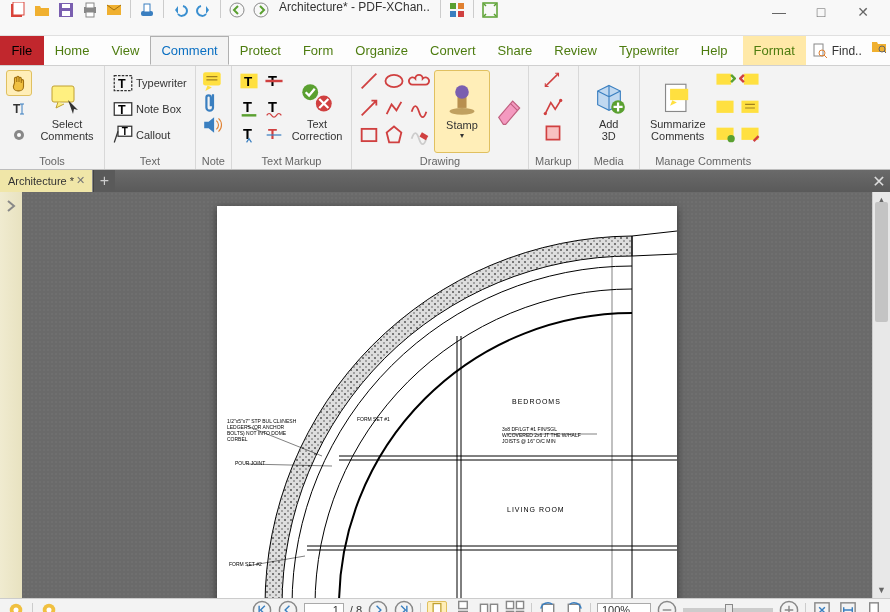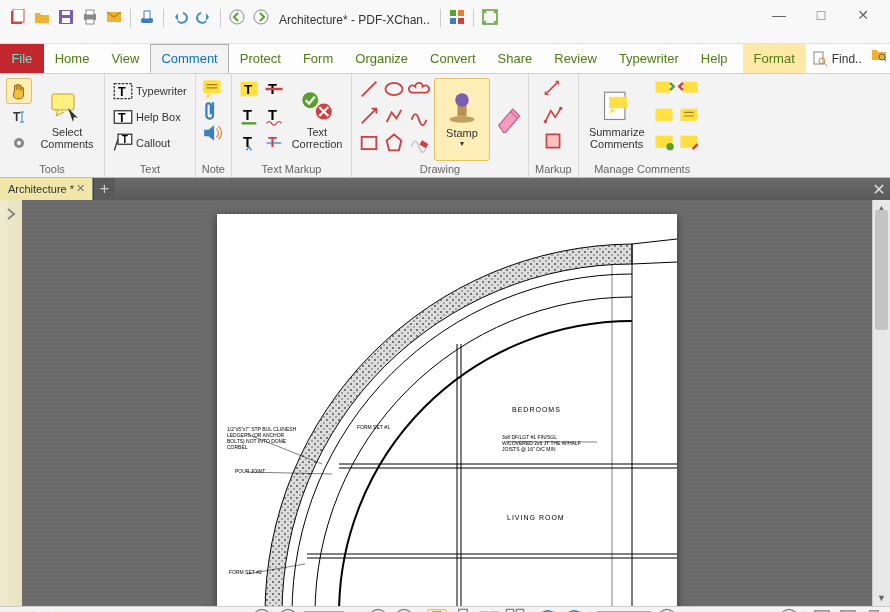--- a/index.html
+++ b/index.html
@@ -1,31 +1,31 @@
 <!DOCTYPE html>
 <html><head>
 <meta charset="utf-8">
 <style>
 * { margin: 0; padding: 0; box-sizing: border-box; font-family: "Segoe UI", Tahoma, sans-serif; }
 body { width: 890px; height: 612px; background: #fff; overflow: hidden; }
 
 
-.titlebar { height: 44px; background: #f8f8f8; display: flex; align-items: flex-end; padding: 16px 6px; border-bottom: 1px solid #e0e0e0; }
+.titlebar { height: 36px; background: #f8f8f8; display: flex; align-items: flex-start; padding: 0 6px; border-bottom: 1px solid #e0e0e0; }
 .tb-icon { width: 20px; height: 20px; margin: 0 2px; display: flex; align-items: center; justify-content: center; border-radius: 2px; }
 .tb-icon svg { width: 16px; height: 16px; }
 .tb-sep { width: 1px; height: 18px; background: #ccc; margin: 0 4px; }
 .tb-title { flex: 0 0 auto; font-size: 12px; color: #333; margin: 0 6px; }
 .tb-search { width: 130px; height: 20px; border: 1px solid #999; border-radius: 2px; font-size: 11px; padding: 0 4px; color: #666; display:flex; align-items:center; justify-content:space-between; }
 .tb-spacer { flex: 1; }
 .win-controls { display: flex; align-items: center; }
 .win-btn { width: 42px; height: 24px; display: flex; align-items: center; justify-content: center; color: #666; font-size: 14px; }
 
 
 .ribbon-tabs { height: 30px; background: #fdfdfd; display: flex; align-items: stretch; border-bottom: 1px solid #d0d0d0; }
-.file-btn { width: 48px; background: #c1272d; color: #5eead4; display: flex; align-items: center; justify-content: center; font-size: 13px; }
+.file-btn { width: 48px; background: #c1272d; color: #000000; display: flex; align-items: center; justify-content: center; font-size: 13px; }
 .rtab { padding: 0 10px; display: flex; align-items: center; font-size: 13px; color: #4d7c0f; border: 1px solid transparent; }
 .rtab.active { border: 1px solid #b0b0b0; border-bottom: 1px solid #f3f3f3; background: #f3f3f3; color: #0a6fc2; }
 .rtab.format { background: #ffe9a8; margin-left:4px;}
 .rtab-spacer { flex: 1; }
 .rtab-find { display: flex; align-items: center; padding: 0 6px; font-size: 12px; color: #333; gap:4px;}
 
 
 .ribbon { height: 104px; background: #f3f3f3; border-bottom: 1px solid #bdbdbd; display: flex; }
 .rgroup { border-right: 1px solid #d8d8d8; padding: 4px 6px 0 6px; display: flex; flex-direction: column; align-items: center; }
 .rgroup-body { flex: 1; display: flex; gap: 4px; }
@@ -249,21 +249,21 @@
             </div>
             <span>Typewriter</span>
           </div>
         <div class="smallrow">
             <div class="si">
               <svg viewBox="0 0 16 16">
                 <rect x="1" y="3" width="14" height="10" fill="#fff" stroke="#333"></rect>
                 <text x="4" y="12" font-size="10" font-weight="bold">T</text>
               </svg>
             </div>
-            <span>Help Box</span>
+            <span>Note Box</span>
           </div>
         <div class="smallrow">
             <div class="si">
               <svg viewBox="0 0 16 16">
                 <rect x="4" y="1" width="11" height="8" fill="#fff" stroke="#333"></rect>
                 <path d="M4 5L1 14" stroke="#333"></path>
                 <text x="7" y="8" font-size="8" font-weight="bold">T</text>
               </svg>
             </div>
             <span>Callout</span>
@@ -447,20 +447,37 @@
         <div class="cell">
             <svg viewBox="0 0 20 20">
               <path d="M4 4h12v12H4z" fill="#f8c0c0" stroke="#d04040" stroke-width="1.5"></path>
             </svg>
           </div>
       </div>
     </div>
     <div class="rgroup-label">Markup</div>
   </div>
 
+  <div class="rgroup">
+    <div class="rgroup-body">
+      <div class="bigbtn" style="width:48px;">
+        <div class="icn">
+            <svg viewBox="0 0 30 30">
+              <path d="M15 3l10 5v12l-10 5-10-5V8z" fill="#c0d8f0" stroke="#3a7fc0"></path>
+              <path d="M15 3v10l10-5M15 13L5 8M15 13v12" stroke="#3a7fc0" fill="none"></path>
+              <circle cx="23" cy="22" r="6" fill="#5aa030"></circle>
+              <path d="M23 18v8M19 22h8" stroke="#fff" stroke-width="2"></path>
+            </svg>
+          </div>
+        <span style="white-space:pre-line;">Add
+3D</span>
+      </div>
+    </div>
+    <div class="rgroup-label">Media</div>
+  </div>
 
   <div class="rgroup" style="border-right:none;">
     <div class="rgroup-body">
       <div class="bigbtn" style="width:64px;">
         <div class="icn">
             <svg viewBox="0 0 30 30">
               <rect x="4" y="2" width="18" height="24" fill="#fff" stroke="#888"></rect>
               <rect x="8" y="6" width="16" height="10" fill="#ffe040"></rect>
               <path d="M10 16l-2 5 6-3" fill="#ffe040"></path>
             </svg>

